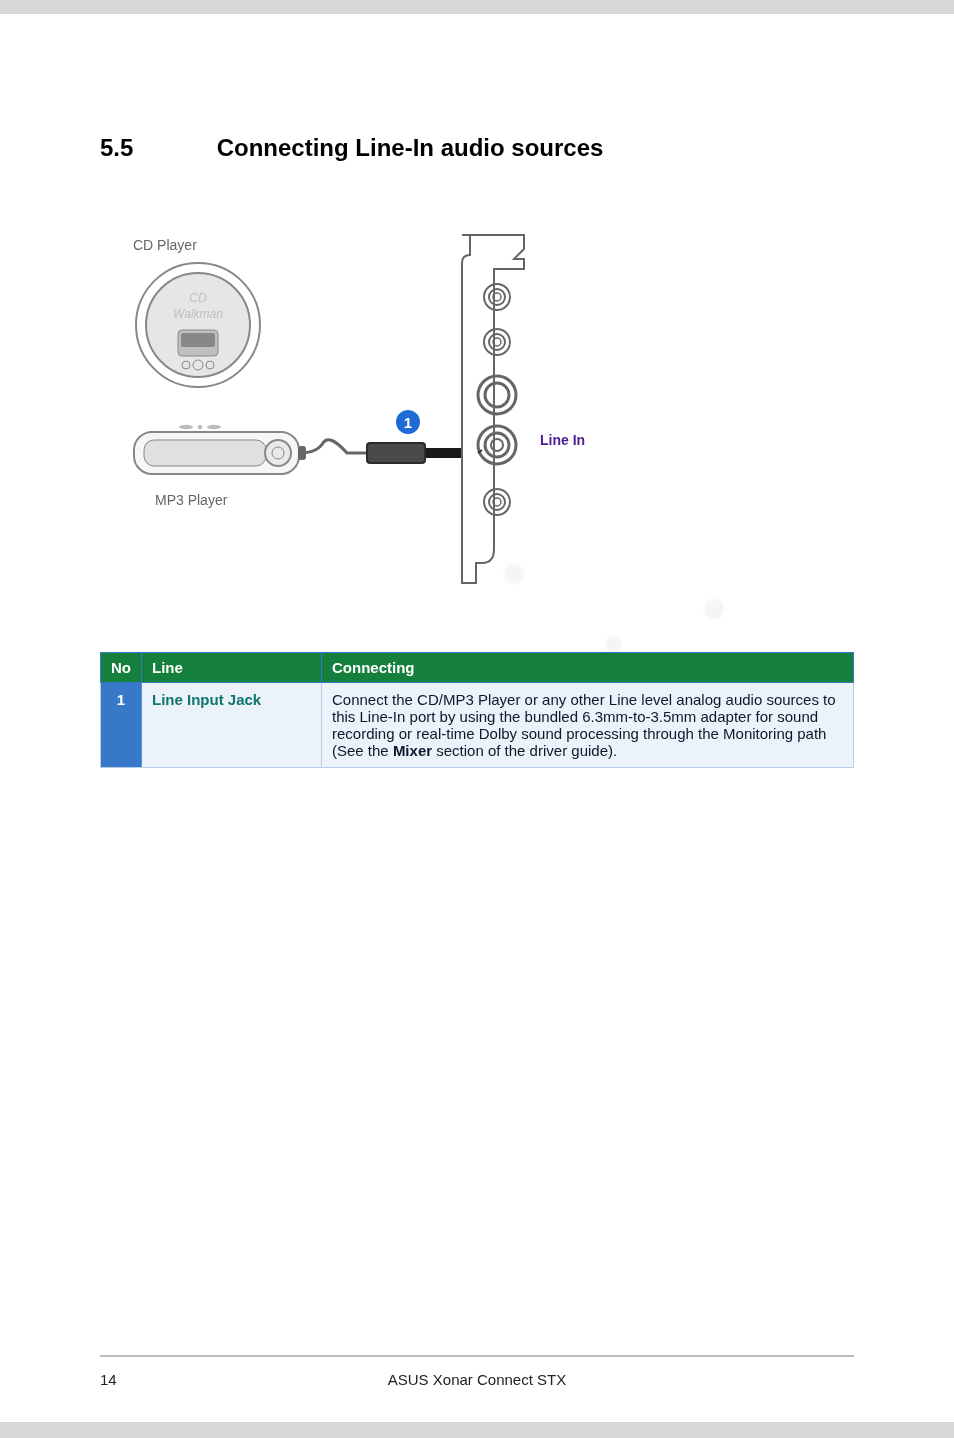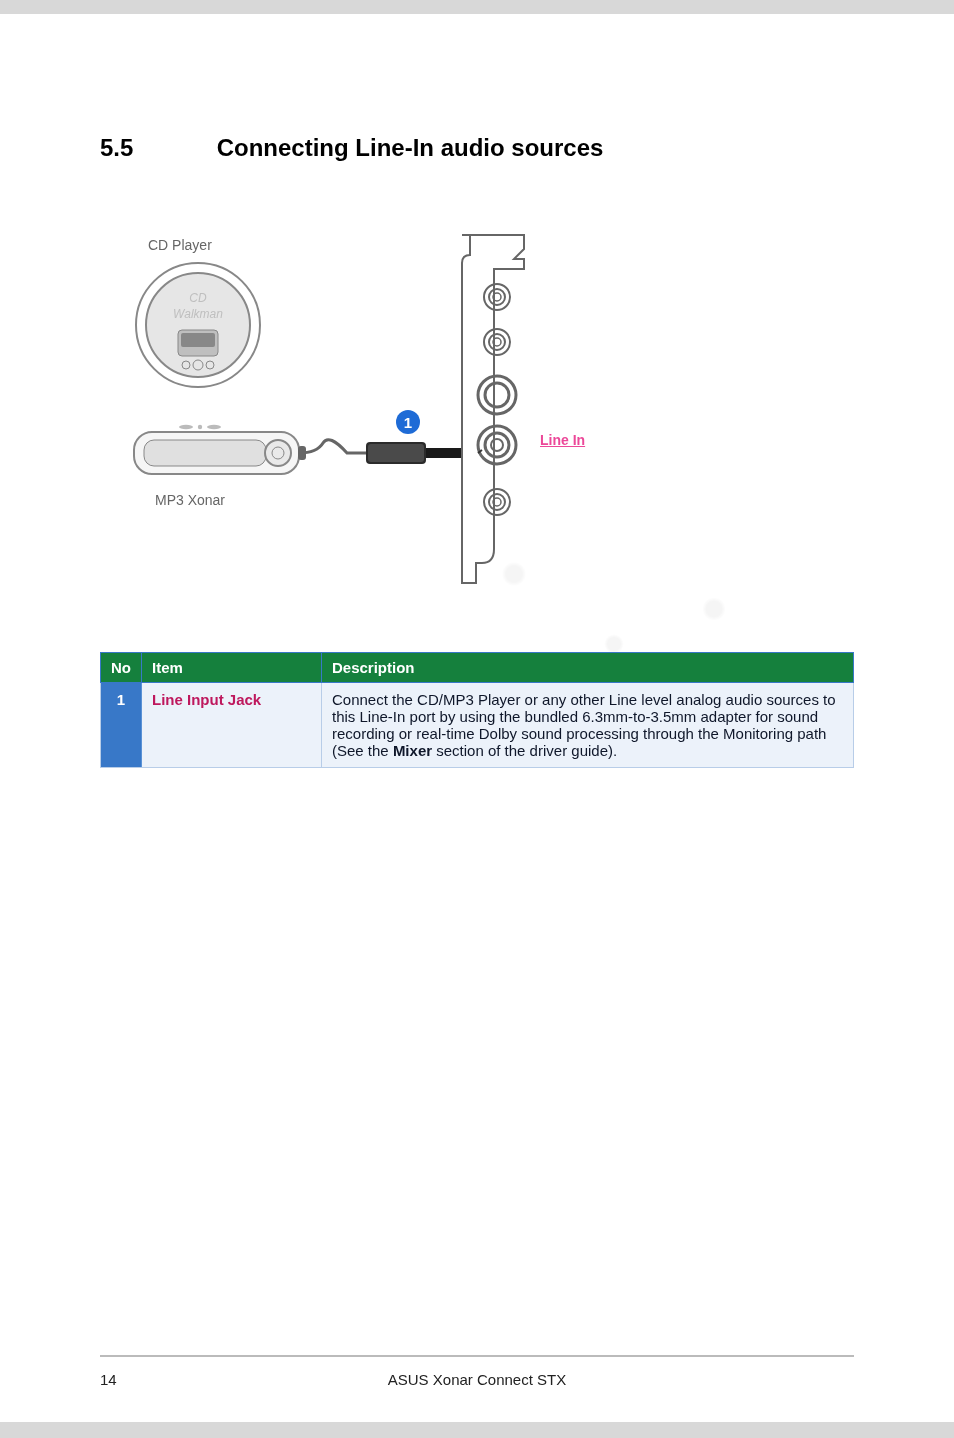--- a/index.html
+++ b/index.html
@@ -5,34 +5,34 @@
   * { box-sizing: border-box; margin: 0; padding: 0; }
   html, body { width: 954px; height: 1438px; font-family: Helvetica, Arial, sans-serif; background: #e8e8e8; }
   .top-bar { height: 14px; background: #d8d8d8; }
   .page { background: #fff; width: 954px; height: 1424px; position: relative; }
   .content { padding: 120px 100px 0 100px; }
   h2.section-title { font-size: 24px; font-weight: bold; color: #000; margin-bottom: 40px; }
   h2.section-title .num { display: inline-block; width: 110px; }
   .diagram-wrap { position: relative; width: 760px; height: 420px; margin-bottom: 30px; }
   .diagram-wrap svg { width: 100%; height: 100%; display: block; }
   .cd-label, .mp3-label, .line-in-label { position: absolute; font-size: 14px; color: #666; }
-  .line-in-label { font-weight: bold; color: #ec4899; text-decoration: underline; }
+  .line-in-label { font-weight: bold; color: #4c1d95; }
   .bg-dragon {
     position: absolute; right: 90px; top: 420px; width: 500px; height: 350px;
     opacity: 0.06; pointer-events: none;
     background:
       radial-gradient(circle at 30% 40%, #666 0 2%, transparent 3%),
       radial-gradient(circle at 50% 60%, #666 0 2%, transparent 3%),
       radial-gradient(circle at 70% 50%, #666 0 2%, transparent 3%);
   }
   table.info { width: 100%; border-collapse: collapse; font-size: 15px; }
   table.info th { background: #15803d; color: #fff; font-weight: bold; text-align: left; padding: 6px 10px; border: 1px solid #3878c8; }
   table.info td { background: #ecf2fa; padding: 8px 10px; border: 1px solid #b8cde8; vertical-align: top; color: #0f172a; }
   table.info td.no { background: #3878c8; color: #fff; font-weight: bold; width: 36px; text-align: center; border-right: 1px solid #5a92d6; }
-  table.info td.item { font-weight: bold; color: #be185d; width: 180px; }
+  table.info td.item { font-weight: bold; color: #0f766e; width: 180px; }
   .footer { position: absolute; bottom: 50px; left: 0; width: 100%; display: flex; align-items: center; padding: 0 100px; }
   .footer .line { border-top: 2px solid #bbb; width: 100%; height: 0; margin-bottom: 14px; }
   .footer-row { width: 100%; display: flex; justify-content: flex-end; font-size: 15px; color: #222; }
   .footer-row .pn { width: 40px; }
   .footer-row .center { flex: 1; text-align: center; }
   .bottom-bar { height: 16px; background: #d8d8d8; position: absolute; bottom: 0; left: 0; width: 954px; }
 </style>
 </head>
 <body>
 
@@ -41,22 +41,22 @@
 
   <div class="bg-dragon"></div>
 
   <div class="content">
     <h2 class="section-title">
       <span class="num">5.5</span>
       <span>Connecting Line-In audio sources</span>
     </h2>
 
     <div class="diagram-wrap">
-      <div class="cd-label" style="left:48px; top:35px;text-align:center;">CD Player</div>
-      <div class="mp3-label" style="left:55px; top:290px;">MP3 Xonar</div>
+      <div class="cd-label" style="left:33px; top:35px;text-align:center;">CD Player</div>
+      <div class="mp3-label" style="left:55px; top:290px;">MP3 Player</div>
       <div class="line-in-label" style="left:440px; top:230px;">Line In</div>
 
       <svg viewBox="0 0 760 420">
 
         <g>
           <ellipse cx="98" cy="123" rx="62" ry="62" fill="none" stroke="#888" stroke-width="2"></ellipse>
           <ellipse cx="98" cy="123" rx="52" ry="52" fill="#e6e6e6" stroke="#888" stroke-width="2"></ellipse>
           <text x="98" y="100" text-anchor="middle" font-size="12" fill="#bfbfbf" font-style="italic">CD</text>
           <text x="98" y="116" text-anchor="middle" font-size="12" fill="#bfbfbf" font-style="italic">Walkman</text>
           <rect x="78" y="128" width="40" height="26" rx="4" fill="#bfbfbf" stroke="#888"></rect>
@@ -119,22 +119,22 @@
         </g>
 
         <line x1="378" y1="251" x2="382" y2="248" stroke="#333" stroke-width="2"></line>
       </svg>
     </div>
 
     <table class="info">
       <thead>
         <tr>
           <th>No</th>
-          <th>Item</th>
-          <th>Description</th>
+          <th>Line</th>
+          <th>Connecting</th>
         </tr>
       </thead>
       <tbody>
         <tr>
           <td class="no">1</td>
           <td class="item">Line Input Jack</td>
           <td>
             <span>Connect the CD/MP3 Player or any other Line level analog audio sources to this Line-In port by using the bundled 6.3mm-to-3.5mm adapter for sound recording or real-time Dolby sound processing through the Monitoring path (See the </span><b>Mixer</b><span> section of the driver guide).</span>
           </td>
         </tr>

